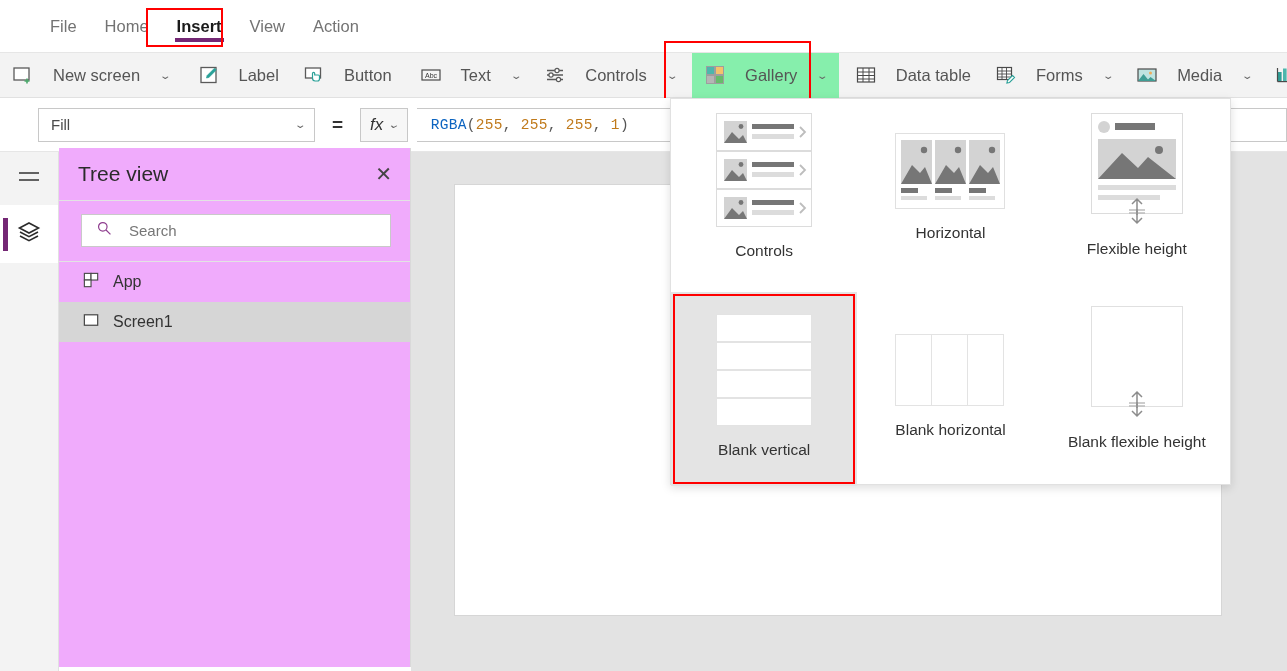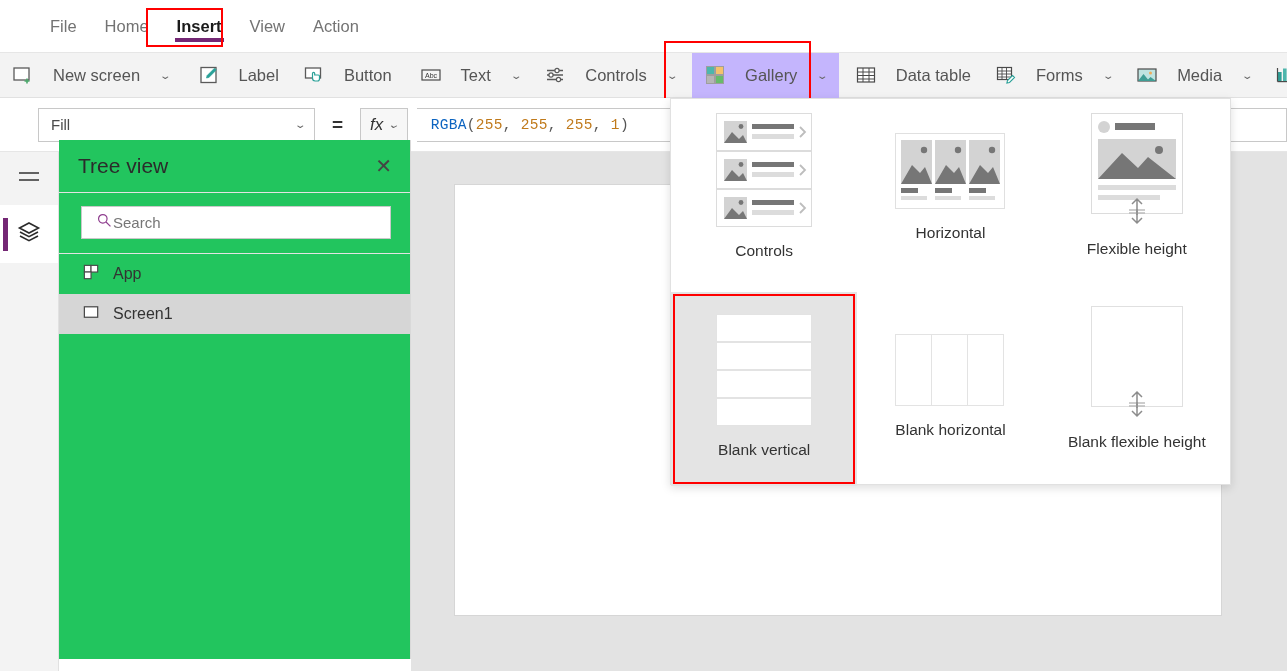--- a/index.html
+++ b/index.html
@@ -39,21 +39,21 @@
     position: absolute; left: 0; top: 53px; width: 1287px; height: 45px;
     background: #f3f3f3; border-bottom: 1px solid #e1e1e1;
     display: flex; align-items: center;
   }
   .ribbon-sep { width: 1px; height: 30px; background: #dcdcdc; margin: 0 2px; }
   .rbtn {
     display: flex; align-items: center; gap: 19px;
     height: 45px; padding: 0 12px; font-size: 16.5px; color: #555;
     white-space: nowrap; cursor: default;
   }
-  .rbtn.active { background: #c4b5fd; }
+  .rbtn.active { background: #86efac; }
   .chev { font-size: 10px; color: #666; transform: scaleX(1.5); display:inline-block; margin-left:2px;}
   .rbtn-ico { width: 22px; height: 22px; display: block; flex: 0 0 22px; }
   #gallery-redbox { left: 664px; top: 41px; width: 147px; height: 60px; }
 
   
   .fbar {
     position: absolute; left: 0; top: 98px; width: 1287px; height: 54px;
     background: #ffffff; border-bottom: 1px solid #e6e6e6;
     display: flex; align-items: center; padding-left: 38px; gap: 10px;
   }
@@ -94,34 +94,34 @@
     align-items: center; justify-content: center;
   }
   .rail-item.selected { background: #ffffff; }
   .rail-item.selected::before {
     content: ""; position: absolute; left: 3px; top: 13px;
     width: 5px; height: 33px; background: #742774;
   }
 
   
   .treepanel {
-    position: absolute; left: 59px; top: 140px; width: 352px; height: 519px;
-    background: #22c55e; border-right: 1px solid #d9d9d9;
+    position: absolute; left: 59px; top: 148px; width: 352px; height: 519px;
+    background: #f0abfc; border-right: 1px solid #d9d9d9;
   }
   .tree-head {
     height: 53px; display: flex; align-items: center;
     padding: 0 18px 0 19px; justify-content: space-between;
     border-bottom: 1px solid #e3e3e3;
   }
   .tree-title { font-size: 21px; color: #2b2b2b; }
   .tree-close { font-size: 20px; color: #444; line-height: 1; cursor: default; }
   .search-wrap { padding: 13px 19px 14px 22px; border-bottom: 1px solid #e3e3e3;}
   .search-box {
     height: 33px; background: #ffffff; border: 1px solid #c9c9c9;
-    display: flex; align-items: center; gap: 0; padding-left: 14px;
+    display: flex; align-items: center; gap: 16px; padding-left: 14px;
   }
   .search-ph { font-size: 15px; color: #767676; }
   .tree-row {
     height: 40px; display: flex; align-items: center; gap: 12px;
     padding-left: 23px; font-size: 16px; color: #333;
   }
   .tree-row.selected { background: #d6d6d6; }
 
   
   .canvas-area {

